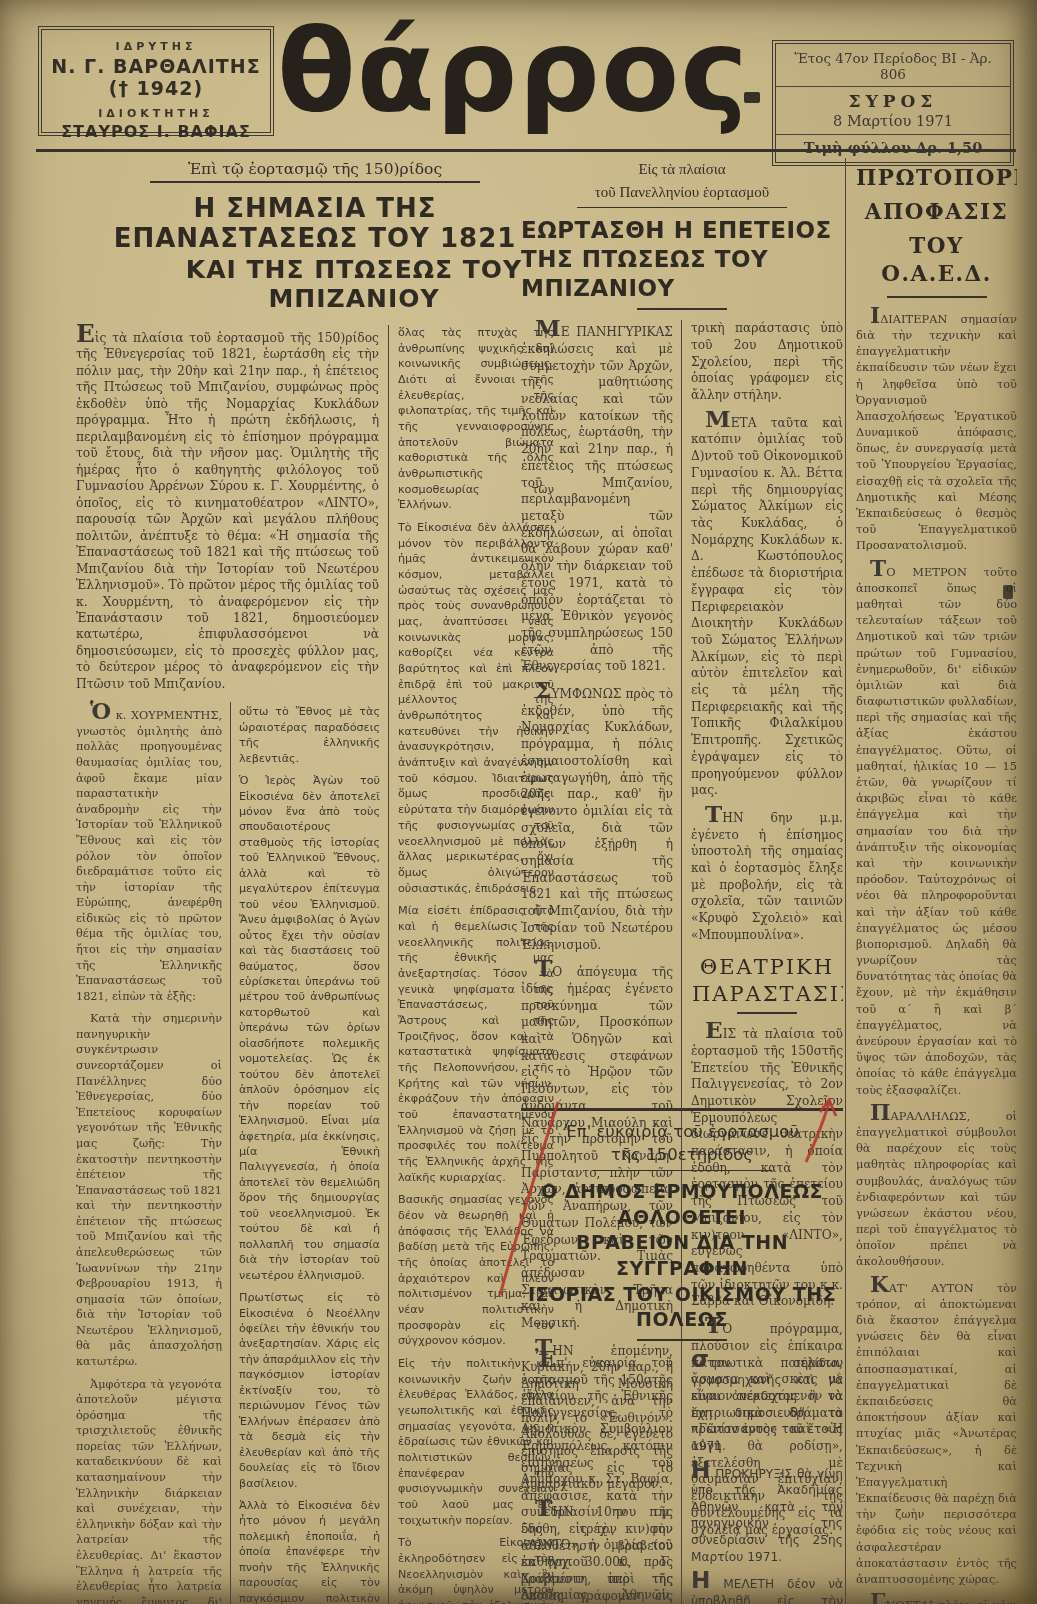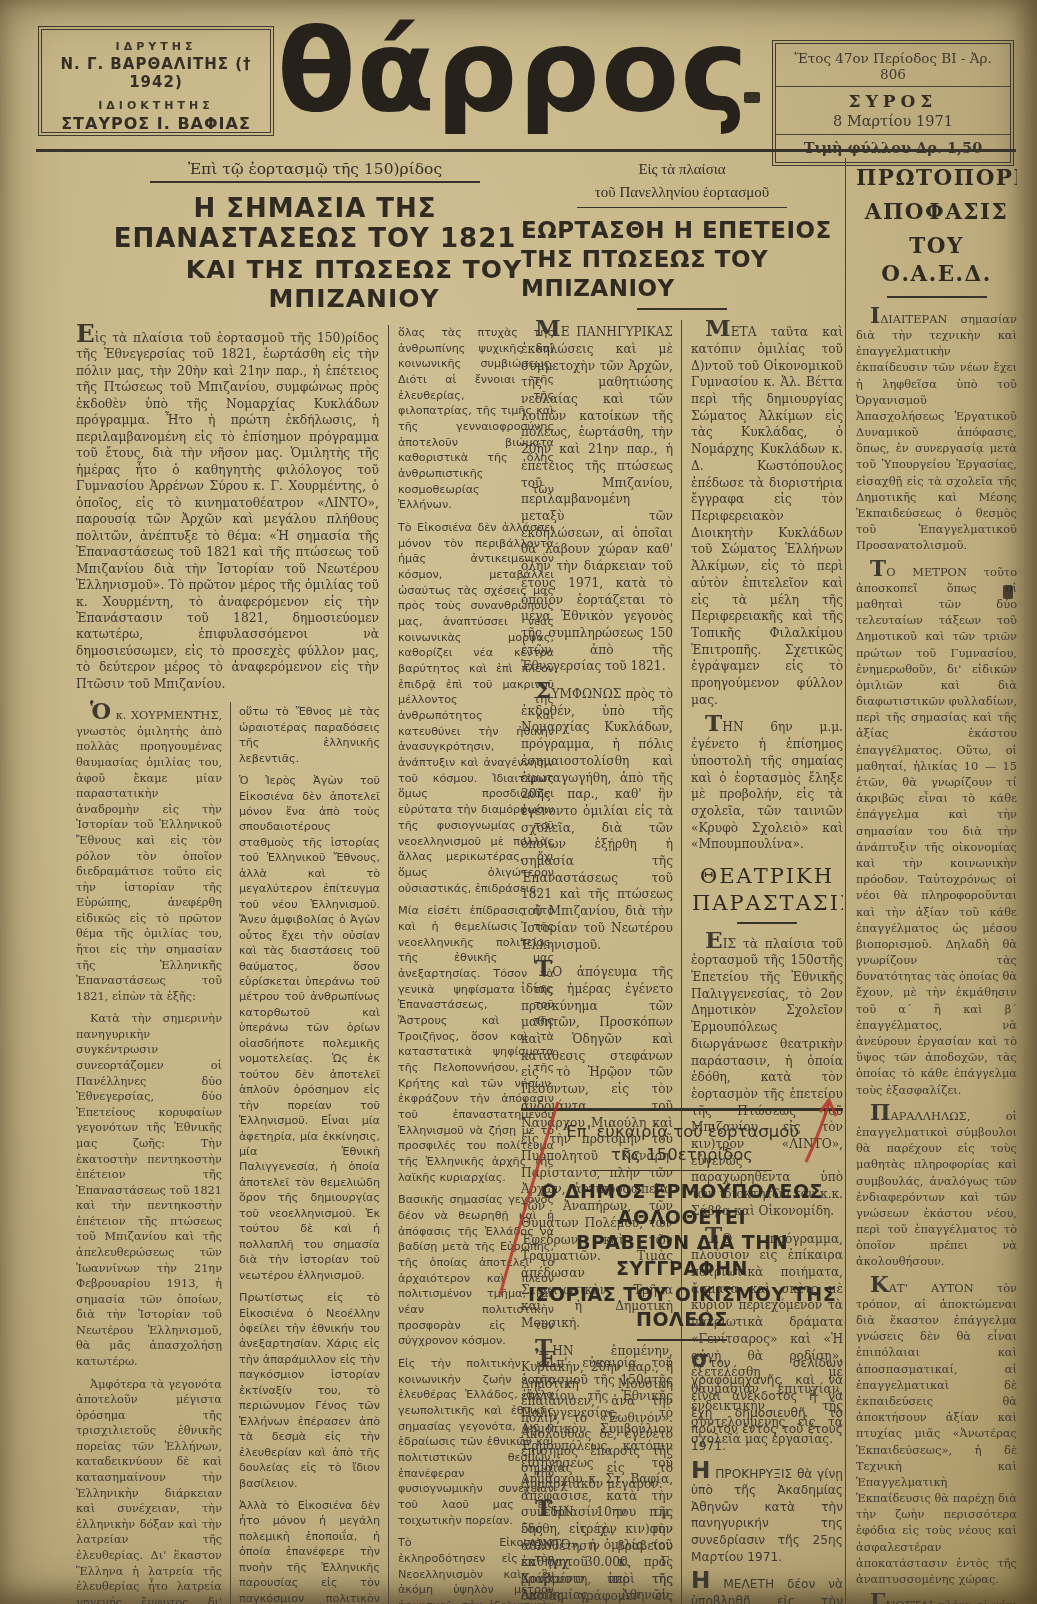--- a/index.html
+++ b/index.html
@@ -6,21 +6,21 @@
   .page {
     position:relative; width:1037px; height:1604px; overflow:hidden;
     background: radial-gradient(ellipse at 38% 28%, #cfc094 0%, #c6b586 48%, #b7a577 82%, #a3915f 100%);
     box-shadow: inset 0 0 60px rgba(60,45,20,.45), inset -14px 0 26px rgba(50,38,15,.35), inset 0 -10px 22px rgba(50,38,15,.3);
     font-family:"DejaVu Serif", serif; color:#3d3831;
   }
   
   .founder-box { position:absolute; left:38px; top:26px; width:236px; height:110px;
     border:4px double #3f3a30; text-align:center; padding-top:10px; box-sizing:border-box; }
   .m-label { font-family:"DejaVu Sans",sans-serif; font-size:11px; font-weight:bold; letter-spacing:4px; color:#3a352c; }
-  .m-name  { font-family:"DejaVu Sans",sans-serif; font-size:15px; font-weight:bold; letter-spacing:1px; color:#332f26; margin-top:2px; }
+  .m-name  { font-family:"DejaVu Sans",sans-serif; font-size:19px; font-weight:bold; letter-spacing:1px; color:#332f26; margin-top:2px; }
   .m-name2 { font-family:"DejaVu Sans",sans-serif; font-size:16px; font-weight:bold; letter-spacing:1px; color:#332f26; margin-top:2px; }
   .founder-box .sep { height:8px; }
   .paper-title { position:absolute; left:276px; top:-4px; width:474px; height:150px; text-align:center;
     font-family:"DejaVu Sans",sans-serif; font-weight:bold; font-size:114px; letter-spacing:1px;
     color:#26221b; line-height:150px; }
   .issue-box { position:absolute; left:772px; top:40px; width:242px; border:4px double #3f3a30;
     text-align:center; box-sizing:border-box; background:rgba(0,0,0,0.02); }
   .issue-line { font-size:13.5px; padding:6px 4px 4px; border-bottom:1px solid #4a443a; }
   .issue-city { font-size:17px; font-weight:bold; letter-spacing:5px; padding-top:4px; color:#332f26; }
   .issue-date { font-size:14.5px; padding:2px 0 5px; border-bottom:1px solid #4a443a; }
@@ -143,20 +143,23 @@
     <div class="mid-body">
       <div class="mcol1">
           <p class="para cap">ΜΕ ΠΑΝΗΓΥΡΙΚΑΣ ἐκδηλώσεις καὶ μὲ συμμετοχὴν τῶν Ἀρχῶν, τῆς μαθητιώσης νεολαίας καὶ τῶν λοιπῶν κατοίκων τῆς πόλεως, ἑωρτάσθη, τὴν 20ὴν καὶ 21ην παρ., ἡ ἐπέτειος τῆς πτώσεως τοῦ Μπιζανίου, περιλαμβανομένη μεταξὺ τῶν ἐκδηλώσεων, αἱ ὁποῖαι θὰ λάβουν χώραν καθ' ὅλην τὴν διάρκειαν τοῦ ἔτους 1971, κατὰ τὸ ὁποῖον ἑορτάζεται τὸ μέγα Ἐθνικὸν γεγονὸς τῆς συμπληρώσεως 150 ἐτῶν ἀπὸ τῆς Ἐθνεγερσίας τοῦ 1821.</p>
           <p class="para cap">ΣΥΜΦΩΝΩΣ πρὸς τὸ ἐκδοθέν, ὑπὸ τῆς Νομαρχίας Κυκλάδων, πρόγραμμα, ἡ πόλις ἐσημαιοστολίσθη καὶ ἐφωταγωγήθη, ἀπὸ τῆς 20ῆς παρ., καθ' ἣν ἐγένοντο ὁμιλίαι εἰς τὰ σχολεῖα, διὰ τῶν ὁποίων ἐξῄρθη ἡ σημασία τῆς Ἐπαναστάσεως τοῦ 1821 καὶ τῆς πτώσεως τοῦ Μπιζανίου, διὰ τὴν Ἱστορίαν τοῦ Νεωτέρου Ἑλληνισμοῦ.</p>
           <p class="para cap">ΤΟ ἀπόγευμα τῆς ἰδίας ἡμέρας ἐγένετο προσκύνημα τῶν μαθητῶν, Προσκόπων καὶ Ὁδηγῶν καὶ κατάθεσις στεφάνων εἰς τὸ Ἡρῷον τῶν Πεσόντων, εἰς τὸν ἀνδριάντα τοῦ Ναυάρχου Μιαούλη καὶ εἰς τὴν προτομὴν τοῦ Πυρπολητοῦ Κανάρη. Παρίσταντο, πλὴν τῶν Ἀρχῶν, ἀντιπροσωπεῖαι τῶν Ἀναπήρων, τῶν Θυμάτων Πολέμου, τῶν Ἐφέδρων καὶ τῶν Τραυματιῶν. Τιμὰς ἀπέδωσαν Στρατιωτικὸν Τμῆμα καὶ ἡ Δημοτικὴ Μουσική.</p>
           <p class="para cap">ΤΗΝ ἑπομένην, Κυριακήν, 20ὴν παρ., ἡ Δημοτικὴ Μουσικὴ ἐπαιάνισεν, ἀνὰ τὴν πόλιν, τὸ «Ἑωθινόν». Ἀκολούθως δέ, ἐγένετο ἐπίσημος ἔπαρσις τῆς σημαίας εἰς τὸ Δημαρχιακὸν μέγαρον.</p>
           <p class="para cap">ΤΗΝ 10ην π.μ. ἐδόθη, εἰς τὸν κιν)φον «ΛΙΝΤΟ», ἡ ὁμιλία τοῦ καθηγητοῦ κ. Γ. Χουρμέντη, περὶ τῆς ὁποίας γράφομεν εἰς ἄλλην στήλην.</p>
         </div>
       <div class="mcol2">
         <div>
+            <p class="para frag">τρικὴ παράστασις ὑπὸ τοῦ 2ου Δημοτικοῦ Σχολείου, περὶ τῆς ὁποίας γράφομεν εἰς ἄλλην στήλην.</p>
+          </div>
+        <div>
             <p class="para cap">ΜΕΤΑ ταῦτα καὶ κατόπιν ὁμιλίας τοῦ Δ)ντοῦ τοῦ Οἰκονομικοῦ Γυμνασίου κ. Ἀλ. Βέττα περὶ τῆς δημιουργίας Σώματος Ἀλκίμων εἰς τὰς Κυκλάδας, ὁ Νομάρχης Κυκλάδων κ. Δ. Κωστόπουλος ἐπέδωσε τὰ διοριστήρια ἔγγραφα εἰς τὸν Περιφερειακὸν Διοικητὴν Κυκλάδων τοῦ Σώματος Ἑλλήνων Ἀλκίμων, εἰς τὸ περὶ αὐτὸν ἐπιτελεῖον καὶ εἰς τὰ μέλη τῆς Περιφερειακῆς καὶ τῆς Τοπικῆς Φιλαλκίμου Ἐπιτροπῆς. Σχετικῶς ἐγράψαμεν εἰς τὸ προηγούμενον φύλλον μας.</p>
             <p class="para cap">ΤΗΝ 6ην μ.μ. ἐγένετο ἡ ἐπίσημος ὑποστολὴ τῆς σημαίας καὶ ὁ ἑορτασμὸς ἔληξε μὲ προβολήν, εἰς τὰ σχολεῖα, τῶν ταινιῶν «Κρυφὸ Σχολειὸ» καὶ «Μπουμπουλίνα».</p>
           </div>
         <div class="m-subhead">ΘΕΑΤΡΙΚΗ ΠΑΡΑΣΤΑΣΙΣ</div>
         <div class="m-subrule"></div>
         <div>
             <p class="para cap">ΕΙΣ τὰ πλαίσια τοῦ ἑορτασμοῦ τῆς 150στῆς Ἐπετείου τῆς Ἐθνικῆς Παλιγγενεσίας, τὸ 2ον Δημοτικὸν Σχολεῖον Ἑρμουπόλεως διωργάνωσε θεατρικὴν παράστασιν, ἡ ὁποία ἐδόθη, κατὰ τὸν ἑορτασμὸν τῆς ἐπετείου τῆς Πτώσεως τοῦ Μπιζανίου, εἰς τὸν κιν)τρον «ΛΙΝΤΟ», εὐγενῶς παραχωρηθέντα ὑπὸ τῶν ἰδιοκτητῶν του κ.κ. Σάββα καὶ Οἰκονομίδη.</p>
             <p class="para cap">ΤΟ πρόγραμμα, πλούσιον εἰς ἐπίκαιρα πατριωτικὰ ποιήματα, ᾄσματα καὶ σκὲτς μὲ κύριον περιεχόμενον τὰ πατριωτικὰ δράματα «Γενίτσαρος» καὶ «Ἡ αὐγὴ θὰ ροδίσῃ», ἐξετελέσθη μὲ θαυμασίαν ἐπιτυχίαν, ἐνδεικτικὴν τῆς συντελουμένης εἰς τὰ σχολεῖά μας ἐργασίας.</p>
           </div>
       </div>

